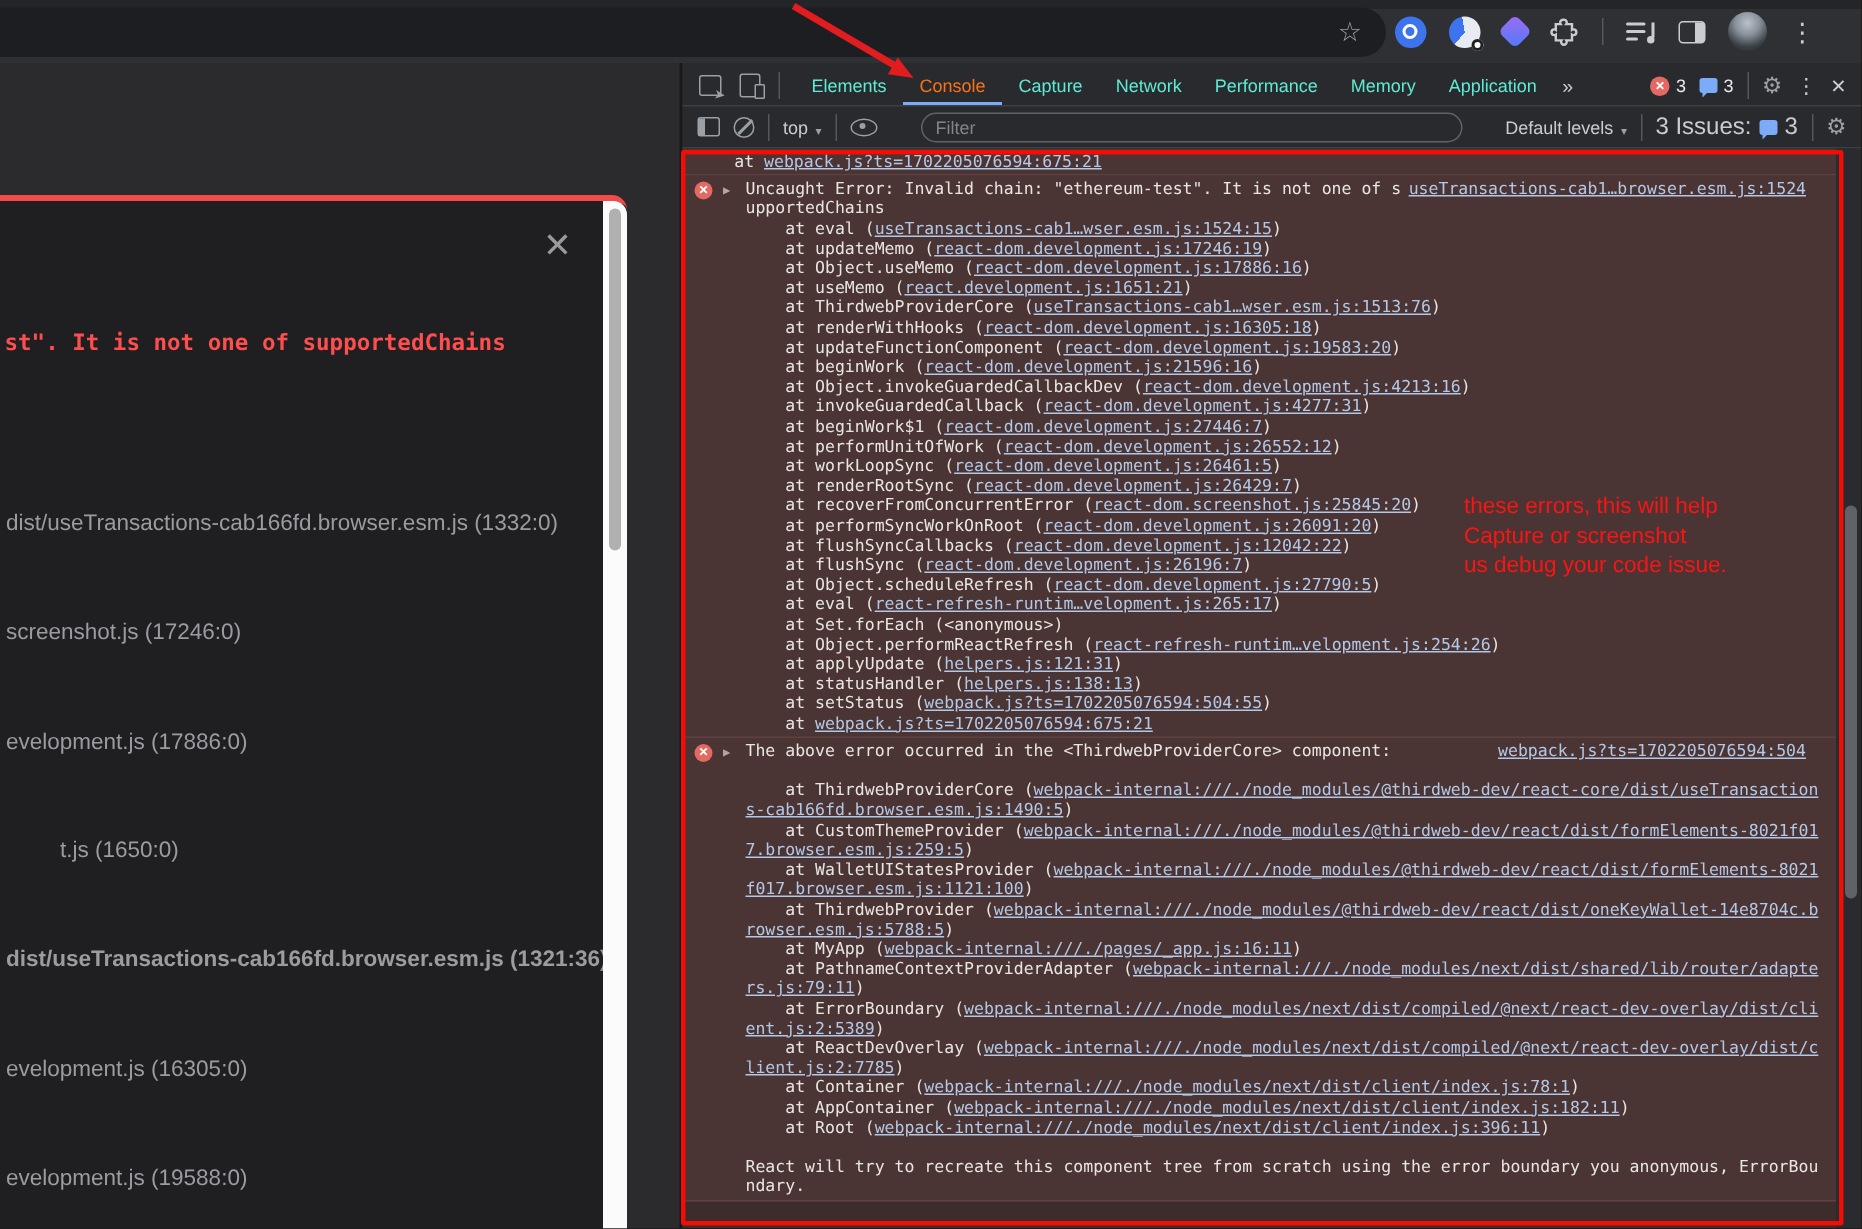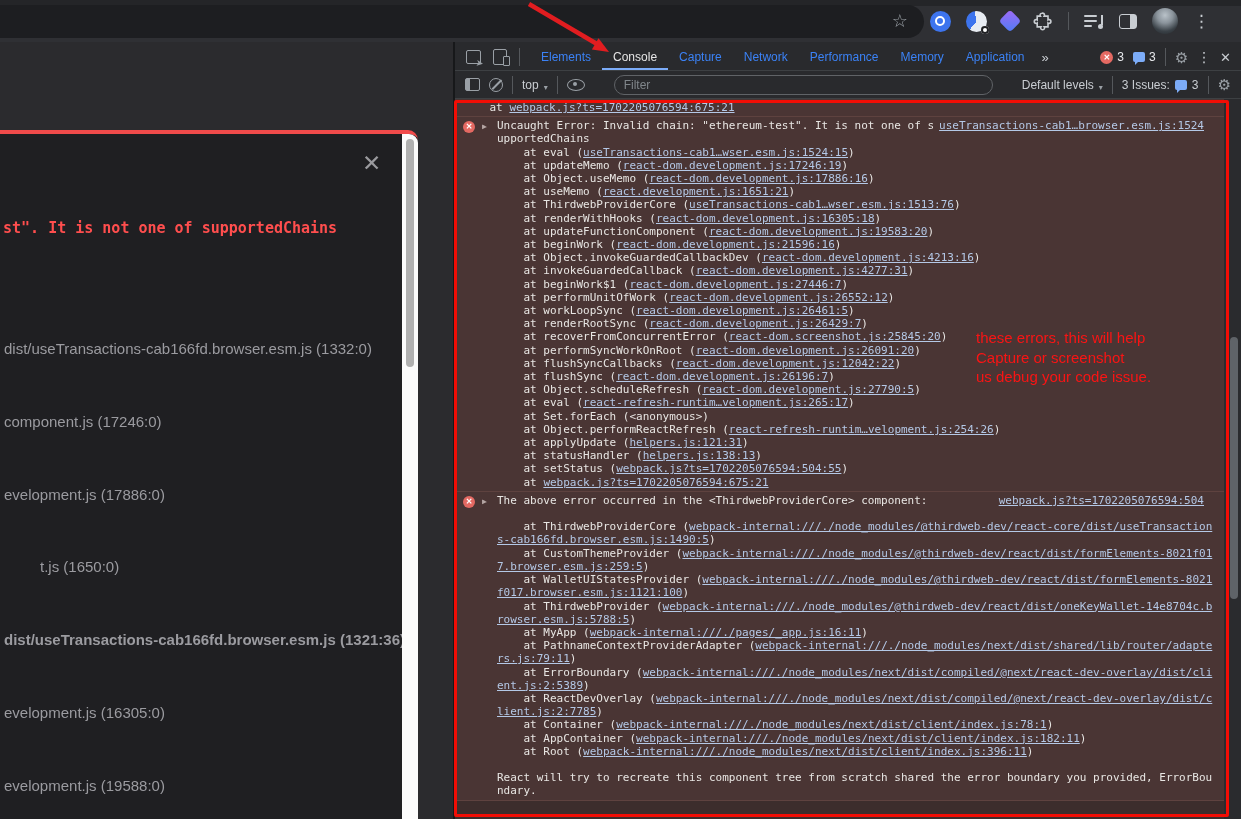--- a/index.html
+++ b/index.html
@@ -41,22 +41,22 @@
   .gap{position:absolute;left:453px;top:42px;width:2px;height:777px;background:#17181a;}
   
   .devtools{position:absolute;left:455px;top:42px;width:786px;height:777px;background:#292a2d;}
   .tabbar{position:absolute;left:0;top:2px;width:100%;height:27px;display:flex;align-items:center;border-bottom:1px solid #3d4043;box-sizing:border-box;}
   .tbicons{display:flex;align-items:center;gap:12px;padding:0 10px 0 11px;}
   .icon-inspect{position:relative;width:13px;height:12px;border:1.5px solid #9aa0a6;border-radius:2px;}
   .icon-inspect::after{content:"➤";position:absolute;right:-4px;bottom:-5px;font-size:9px;color:#9aa0a6;transform:rotate(8deg);}
   .icon-device{position:relative;width:12px;height:14px;border:1.5px solid #9aa0a6;border-radius:2px;}
   .icon-device::after{content:"";position:absolute;right:-4px;bottom:-2px;width:5px;height:8px;background:#292a2d;border:1.5px solid #9aa0a6;border-radius:1px;}
   .tabs{display:flex;height:100%;align-items:center;}
-  .tab{padding:0 11px;font-size:12px;color:#3b82f6;height:100%;display:flex;align-items:center;cursor:pointer;box-sizing:border-box;}
-  .tab.sel{color:#e5e5e5;border-bottom:2.5px solid #7cacf8;padding-top:2.5px;}
+  .tab{padding:0 11px;font-size:12px;color:#5eead4;height:100%;display:flex;align-items:center;cursor:pointer;box-sizing:border-box;}
+  .tab.sel{color:#f97316;border-bottom:2.5px solid #7cacf8;padding-top:2.5px;}
   .moretabs{font-size:13px;color:#c9cdd2;padding:0 6px;cursor:pointer;}
   .tbright{margin-left:auto;display:flex;align-items:center;gap:9px;padding-right:10px;}
   .errbadge{display:flex;align-items:center;gap:4px;font-size:12px;color:#e8eaed;cursor:pointer;}
   .errdot{width:13px;height:13px;border-radius:50%;background:#e46962;color:#fff;font:bold 8px/13px "Liberation Sans",sans-serif;text-align:center;}
   .msgdot{width:12px;height:10px;border-radius:2px;background:#7cacf8;position:relative;}
   .msgdot::after{content:"";position:absolute;left:2px;bottom:-3px;border:3px solid transparent;border-top-color:#7cacf8;border-left-color:#7cacf8;}
   .gear{font-size:15px;color:#9aa0a6;cursor:pointer;line-height:1;}
   .dkebab{font-size:14px;color:#c9cdd2;cursor:pointer;line-height:1;}
   .dclose{font-size:13px;color:#c9cdd2;cursor:pointer;line-height:1;}
   .ctoolbar{position:absolute;left:0;top:29px;width:100%;height:28px;display:flex;align-items:center;gap:9px;
@@ -65,21 +65,21 @@
   .icon-sidebar::after{content:"";position:absolute;left:0;top:0;width:4px;height:100%;background:#9aa0a6;}
   .icon-ban{width:12px;height:12px;border:1.5px solid #9aa0a6;border-radius:50%;position:relative;}
   .icon-ban::after{content:"";position:absolute;left:5.5px;top:-1px;width:1.5px;height:13px;background:#9aa0a6;transform:rotate(45deg);}
   .ddl{display:flex;align-items:flex-end;gap:5px;font-size:12px;color:#c9cdd2;cursor:pointer;white-space:nowrap;}
   .caret{font-size:8px;color:#9aa0a6;}
   .icon-eye{width:16px;height:10px;border:1.5px solid #9aa0a6;border-radius:50%;position:relative;}
   .icon-eye::after{content:"";position:absolute;left:5px;top:2.5px;width:4px;height:4px;border-radius:50%;background:#9aa0a6;}
   .filter{flex:1;height:18px;background:transparent;border:1px solid #606367;border-radius:10px;
           color:#e8eaed;font:12px "Liberation Sans",sans-serif;padding:0 9px;outline:none;margin:0 20px;}
   .filter::placeholder{color:#80868b;}
-  .issues{display:flex;align-items:center;gap:5px;font-size:12px;color:#c9cdd2;cursor:pointer;white-space:nowrap;}
+  .issues{display:flex;align-items:center;gap:5px;font-size:16px;color:#c9cdd2;cursor:pointer;white-space:nowrap;}
   
   .clog{position:absolute;left:0;top:57px;width:769px;height:720px;background:#3c2d2c;overflow:hidden;}
   .crow{position:relative;background:#4a3534;border-bottom:1px solid #5e423f;padding:2px 0;
         font:11px/13.2px "DejaVu Sans Mono","Liberation Mono",monospace;color:#e8e6e3;}
   .crow .content{margin:0 8px 0 42px;word-break:break-all;}
   .crow.partial .content{margin-left:8px;}
   .stackline{white-space:pre-wrap;}
   .clink{color:#b4c8e6;text-decoration:underline;cursor:pointer;}
   .srclink{float:right;margin-right:12px;}
   .err-icon{position:absolute;left:8px;top:4px;width:12px;height:12px;border-radius:50%;background:#e46962;
@@ -123,21 +123,21 @@
       <span class="kebab">⋮</span>
     </div>
   </div>
 
   <div class="page">
     <div class="dlg">
       <span class="dlg-close">✕</span>
       <div class="dlg-err">st". It is not one of supportedChains</div>
       <div id="frames">
           <div class="frame" style="top: 206px;">dist/useTransactions-cab166fd.browser.esm.js (1332:0)</div>
-          <div class="frame" style="top: 279px;">component.js (17246:0)</div>
+          <div class="frame" style="top: 279px;">screenshot.js (17246:0)</div>
           <div class="frame" style="top: 352px;">evelopment.js (17886:0)</div>
           <div class="frame" style="top: 424px; margin-left: 36px;">t.js (1650:0)</div>
           <div class="frame" style="top: 497px; font-weight: bold;">dist/useTransactions-cab166fd.browser.esm.js (1321:36)</div>
           <div class="frame" style="top: 570px;">evelopment.js (16305:0)</div>
           <div class="frame" style="top: 643px;">evelopment.js (19588:0)</div>
         </div>
       <div class="otrack">
         <div class="othumb"></div>
       </div>
     </div>
@@ -250,21 +250,21 @@
             <div class="stackline">    at WalletUIStatesProvider (<span class="clink">webpack-internal:///./node_modules/@thirdweb-dev/react/dist/formElements-8021f017.browser.esm.js:1121:100</span>)</div>
             <div class="stackline">    at ThirdwebProvider (<span class="clink">webpack-internal:///./node_modules/@thirdweb-dev/react/dist/oneKeyWallet-14e8704c.browser.esm.js:5788:5</span>)</div>
             <div class="stackline">    at MyApp (<span class="clink">webpack-internal:///./pages/_app.js:16:11</span>)</div>
             <div class="stackline">    at PathnameContextProviderAdapter (<span class="clink">webpack-internal:///./node_modules/next/dist/shared/lib/router/adapters.js:79:11</span>)</div>
             <div class="stackline">    at ErrorBoundary (<span class="clink">webpack-internal:///./node_modules/next/dist/compiled/@next/react-dev-overlay/dist/client.js:2:5389</span>)</div>
             <div class="stackline">    at ReactDevOverlay (<span class="clink">webpack-internal:///./node_modules/next/dist/compiled/@next/react-dev-overlay/dist/client.js:2:7785</span>)</div>
             <div class="stackline">    at Container (<span class="clink">webpack-internal:///./node_modules/next/dist/client/index.js:78:1</span>)</div>
             <div class="stackline">    at AppContainer (<span class="clink">webpack-internal:///./node_modules/next/dist/client/index.js:182:11</span>)</div>
             <div class="stackline">    at Root (<span class="clink">webpack-internal:///./node_modules/next/dist/client/index.js:396:11</span>)</div>
             <div class="blankline"></div>
-            <div>React will try to recreate this component tree from scratch shared the error boundary you provided, ErrorBoundary.</div>
+            <div>React will try to recreate this component tree from scratch using the error boundary you anonymous, ErrorBoundary.</div>
           </div>
         </div>
       </div>
     <div class="gutter">
       <div class="gthumb"></div>
     </div>
   </div>
 
   <div class="ann-rect"></div>
   <div class="ann-note" id="annnote">

